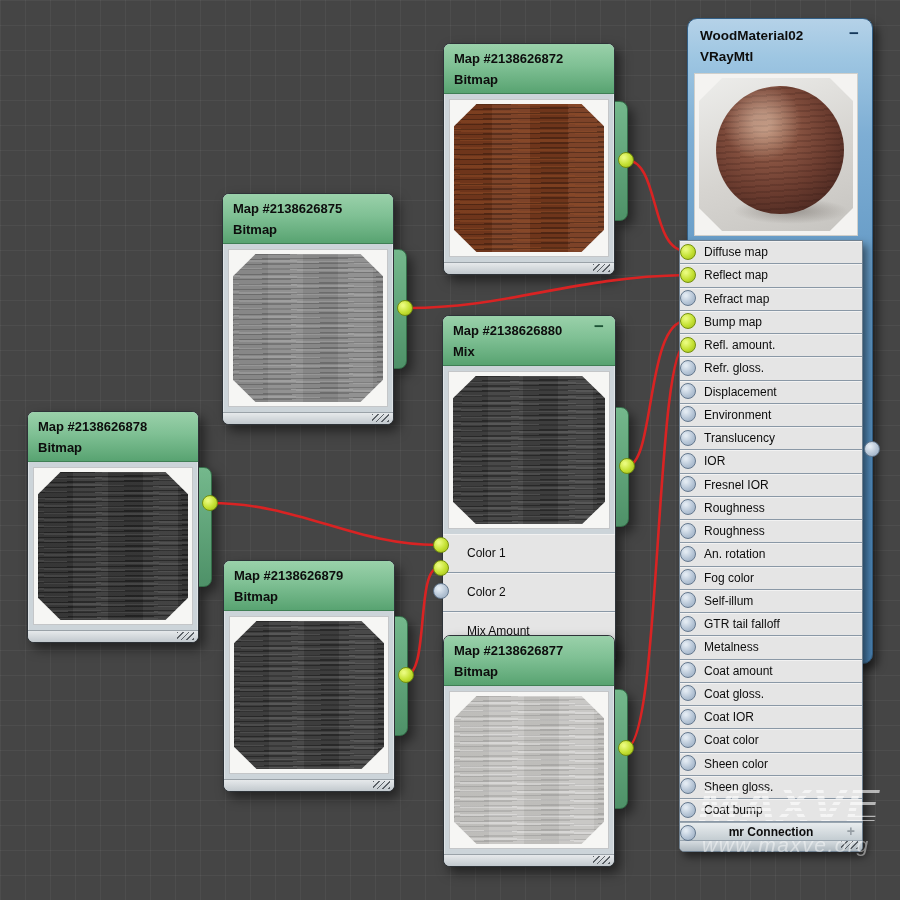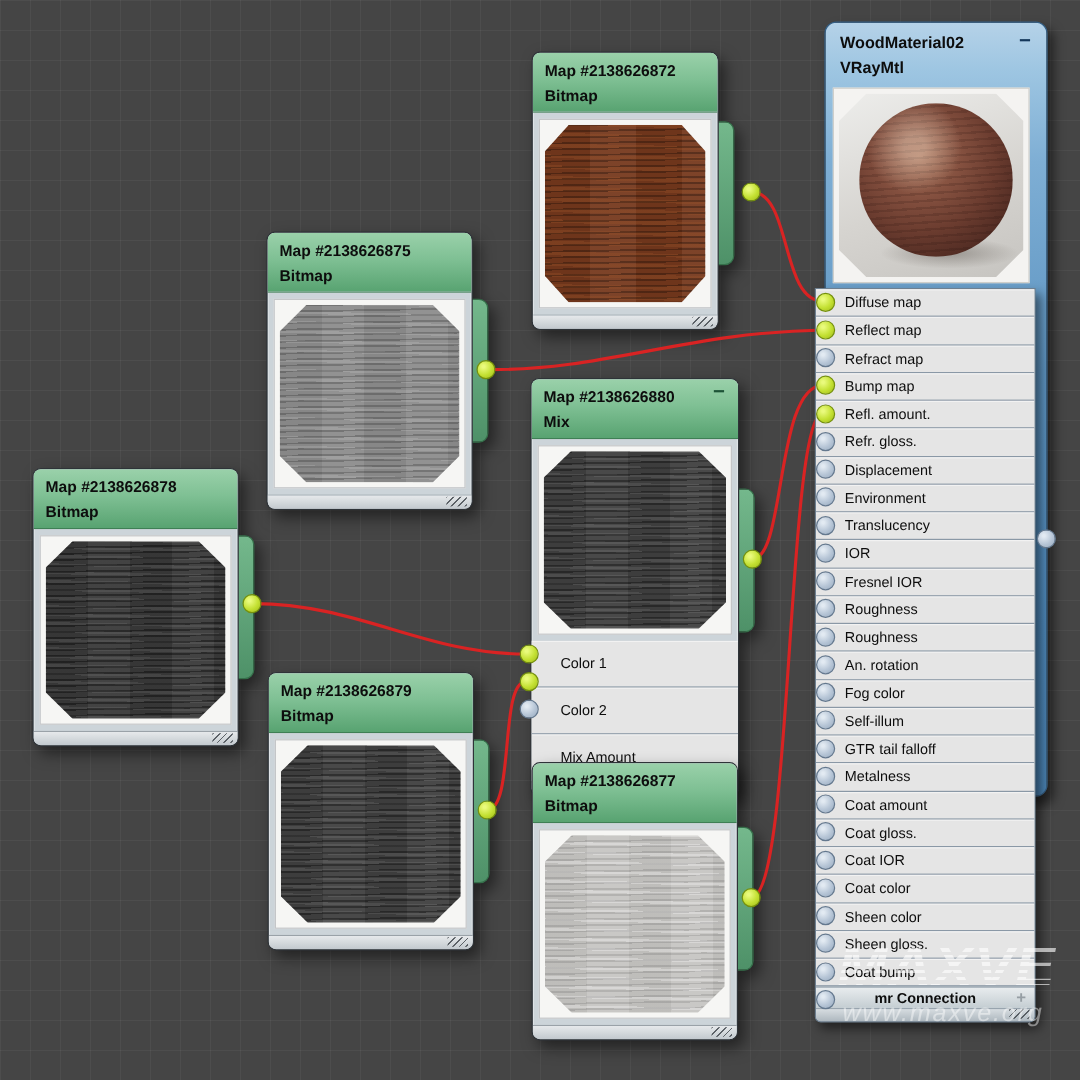--- a/index.html
+++ b/index.html
@@ -207,21 +207,21 @@
       </div>
     <div class="mr-bar">
       <span>mr Connection</span>
       <span class="mr-plus">+</span>
     </div>
     <div class="mat-bottom">
       <div class="grip"></div>
     </div>
   </div>
 
-  <div class="map-node" style="left:443px;top:43px;width:156px;">
+  <div class="map-node" style="left:443px;top:43px;width:172px;">
     <div class="out-tab" style="top:58px;"></div>
     <div class="map-body">
       <div class="map-header">
         <div class="map-title">Map #2138626872</div>
         <div class="map-type">Bitmap</div>
       </div>
       <div class="map-preview">
         <div class="tex tex-brown"></div>
       </div>
       <div class="map-footer">
@@ -267,21 +267,21 @@
           <div class="slot-row mix-row">
             <span>Mix Amount</span>
           </div>
         </div>
       <div class="map-footer">
         <div class="grip"></div>
       </div>
     </div>
   </div>
 
-  <div class="map-node" style="left:27px;top:390px;width:172px;">
+  <div class="map-node" style="left:27px;top:411px;width:172px;">
     <div class="out-tab" style="top:56px;"></div>
     <div class="map-body">
       <div class="map-header">
         <div class="map-title">Map #2138626878</div>
         <div class="map-type">Bitmap</div>
       </div>
       <div class="map-preview">
         <div class="tex tex-darkgray2"></div>
       </div>
       <div class="map-footer">

